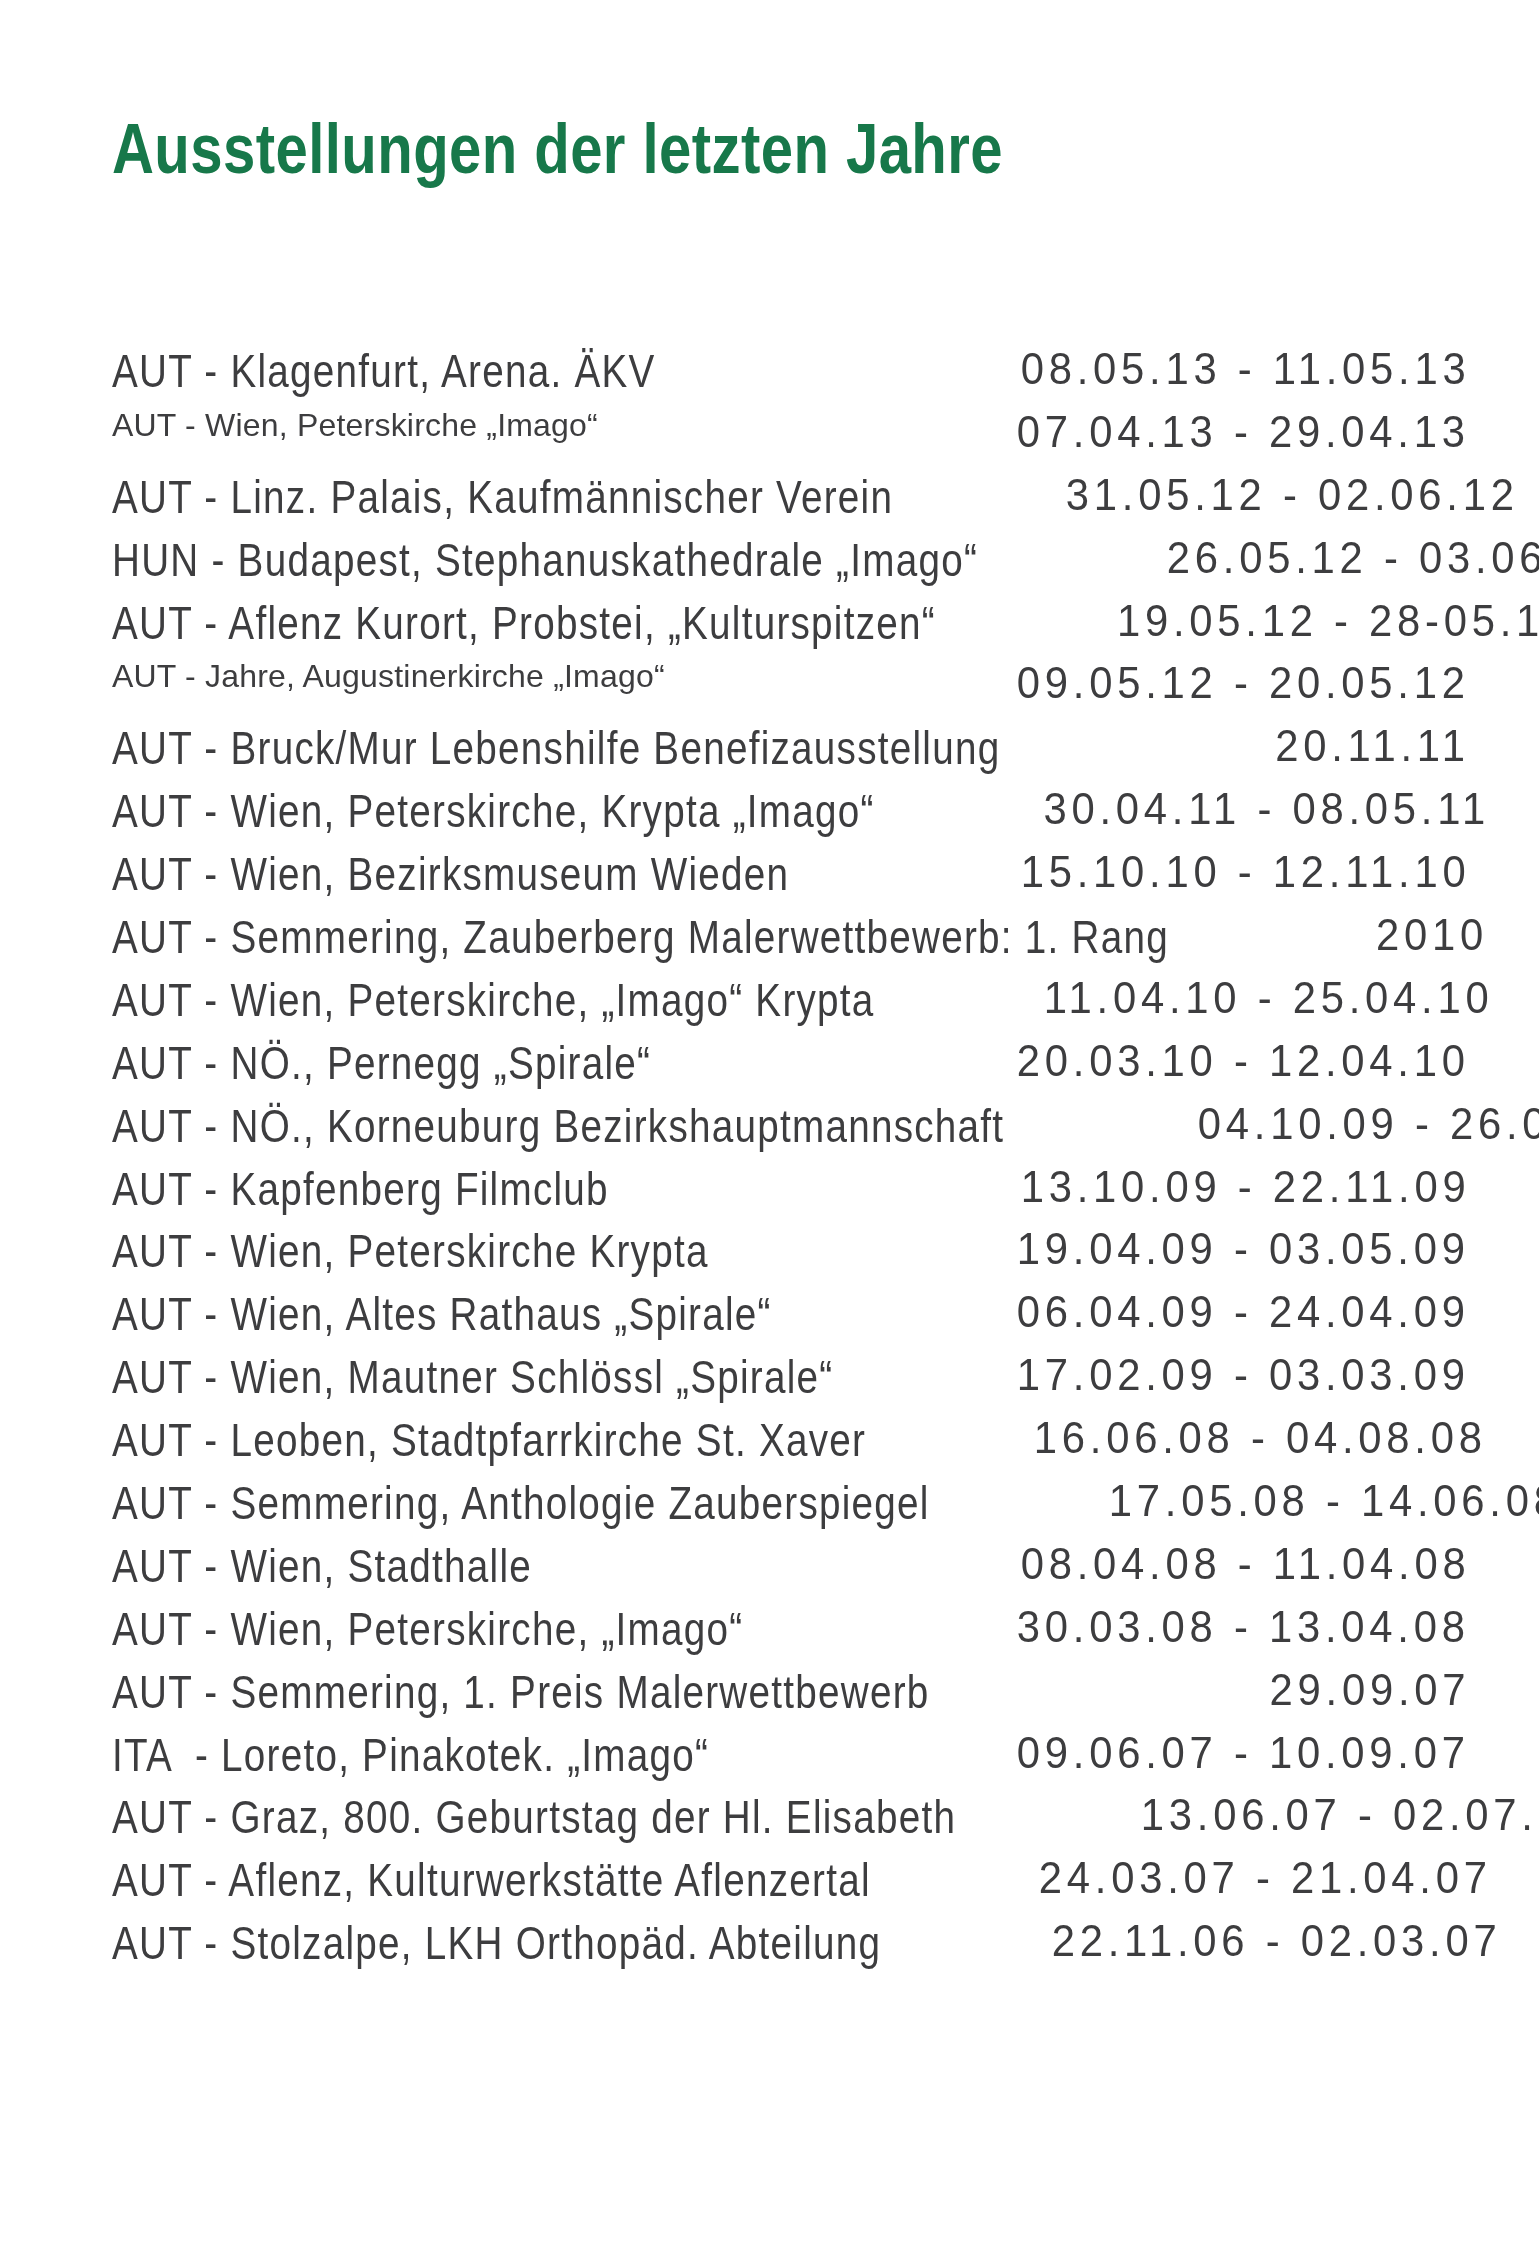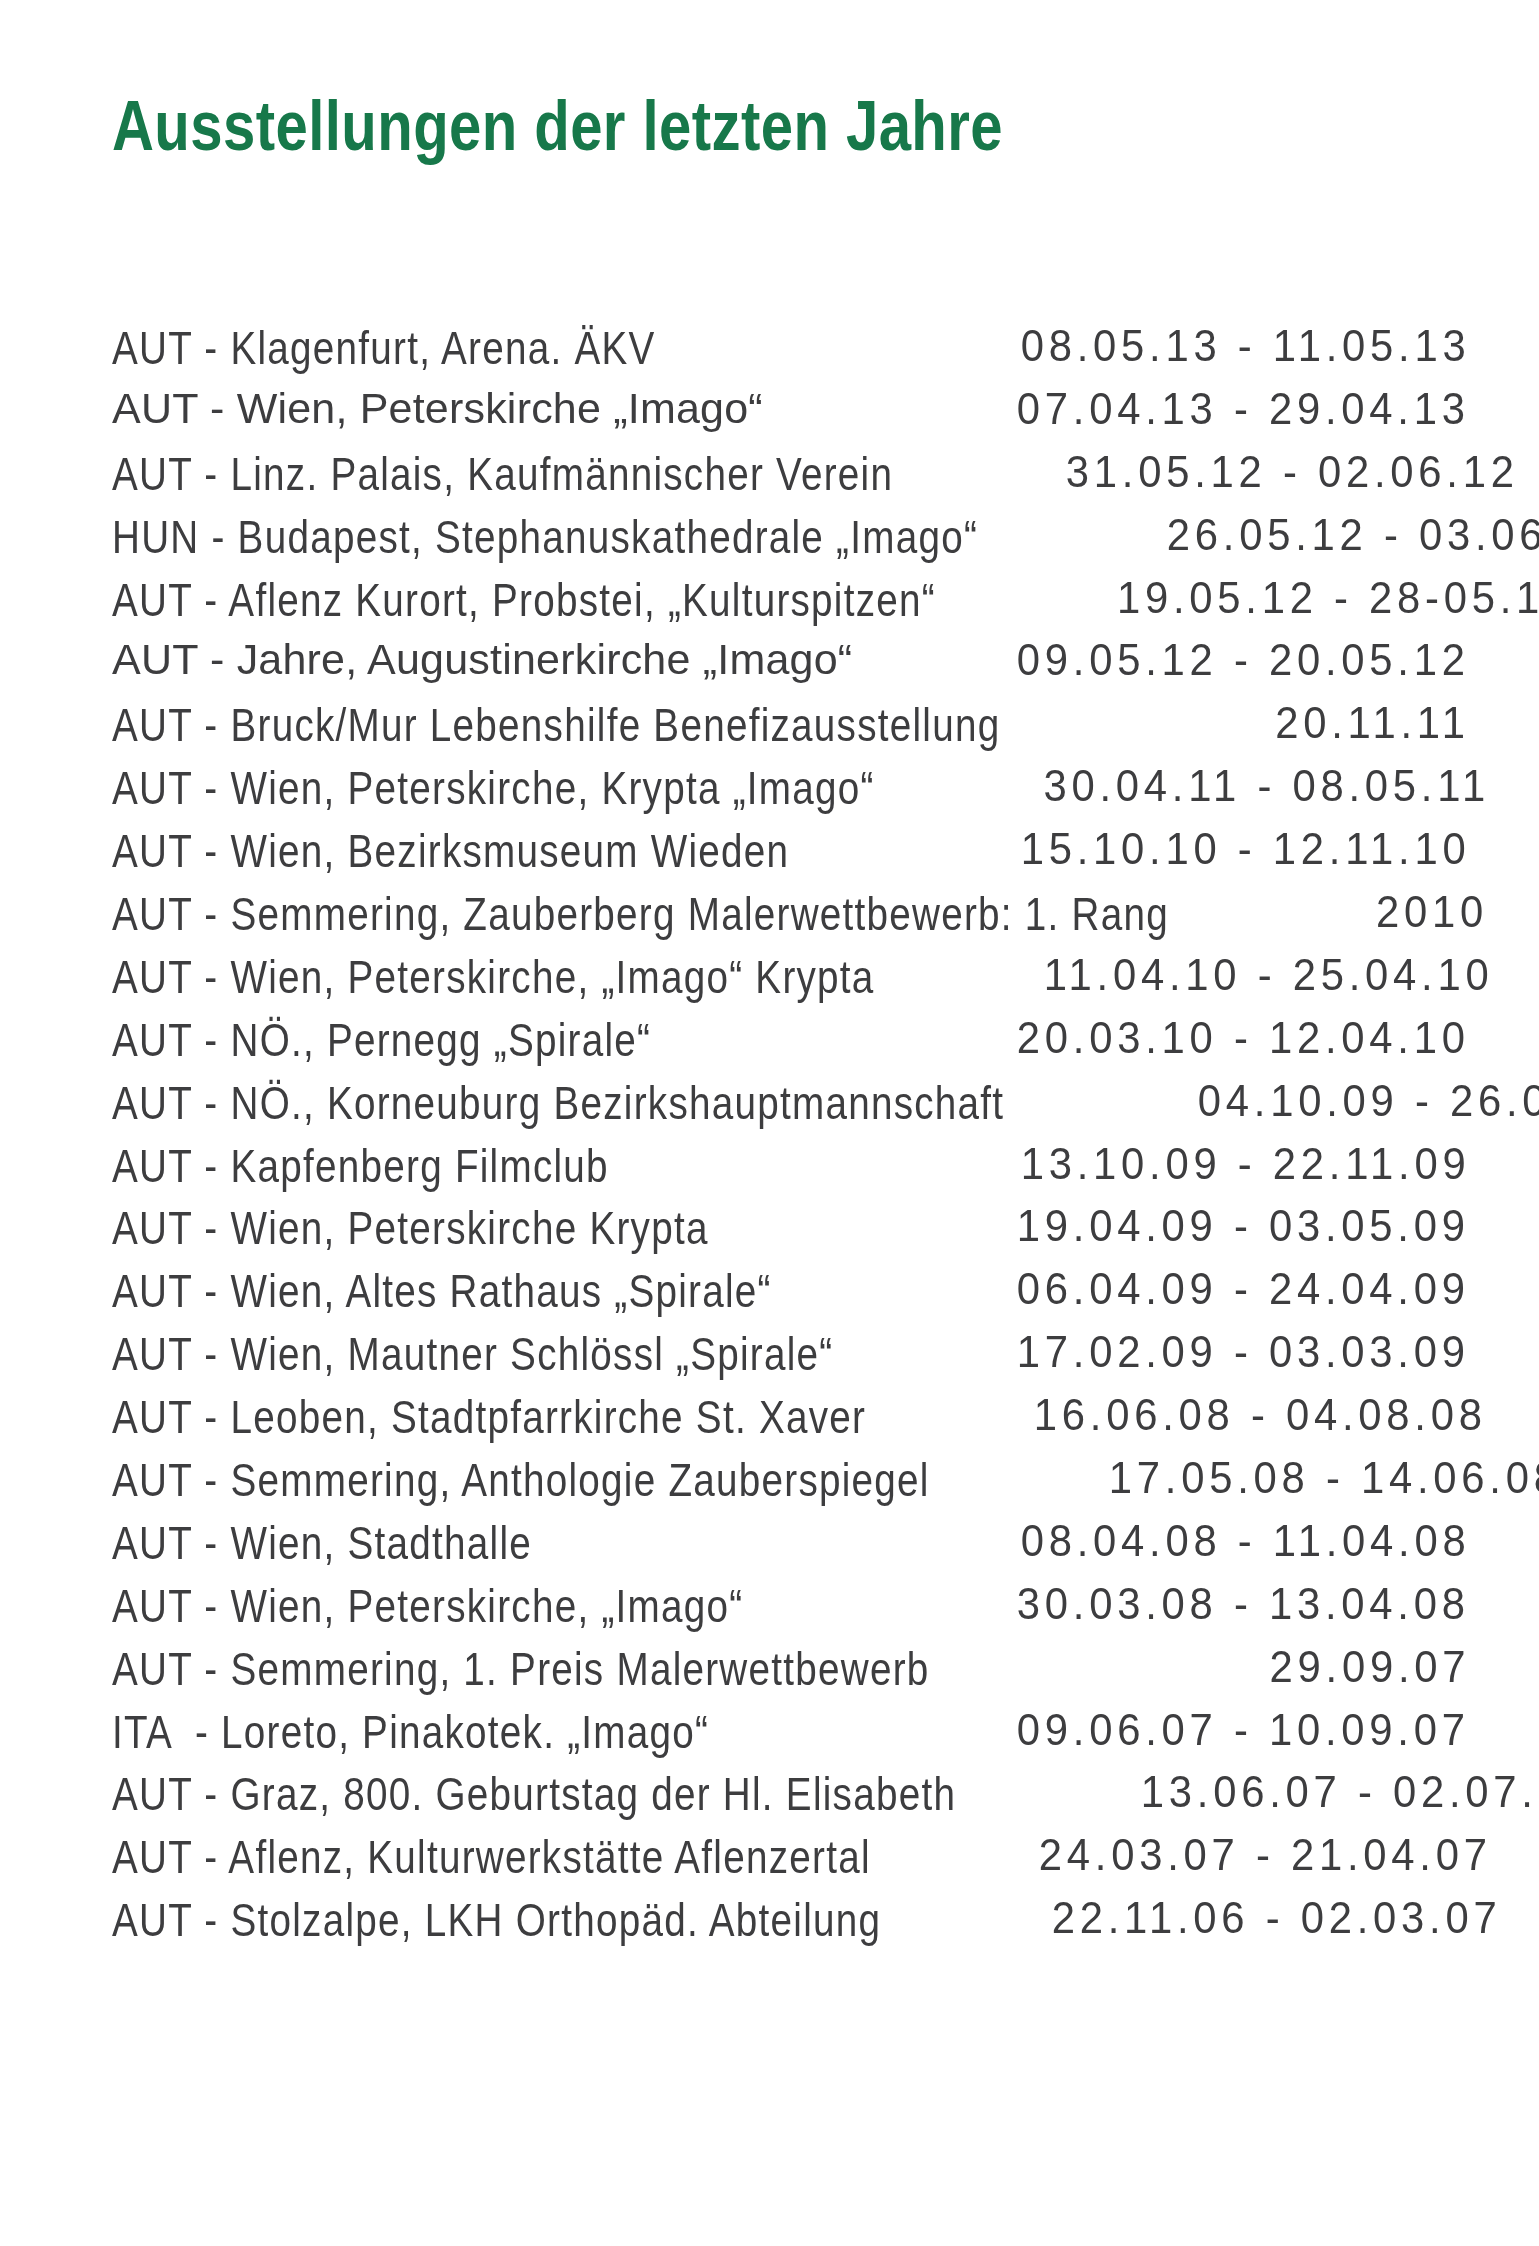--- a/index.html
+++ b/index.html
@@ -11,21 +11,21 @@
     width: 1539px;
     height: 2246px;
     font-family: "Liberation Sans", sans-serif;
     color: #3d3d3f;
     overflow: hidden;
   }
   .page {
     box-sizing: border-box;
     width: 1539px;
     height: 2246px;
-    padding: 91px 69px 0 112px;
+    padding: 114px 69px 0 112px;
     background: #ffffff;
   }
   .page-title {
     margin: 0;
     font-size: 70px;
     font-weight: bold;
     line-height: 1.0;
     white-space: nowrap;
     letter-spacing: 0.5px;
     transform: scaleX(0.83);
@@ -43,21 +43,21 @@
   }
   .venue {
     display: inline-block;
     font-size: 46px;
     letter-spacing: 1.5px;
     transform: scaleX(0.84);
     transform-origin: left center;
     white-space: pre;
   }
   .row.regular .venue {
-    font-size: 43px;
+    font-size: 32px;
     letter-spacing: 0.2px;
     transform: none;
   }
   .date {
     display: inline-block;
     font-size: 44px;
     letter-spacing: 5px;
     transform: scaleX(0.95);
     transform-origin: right center;
     white-space: pre;

